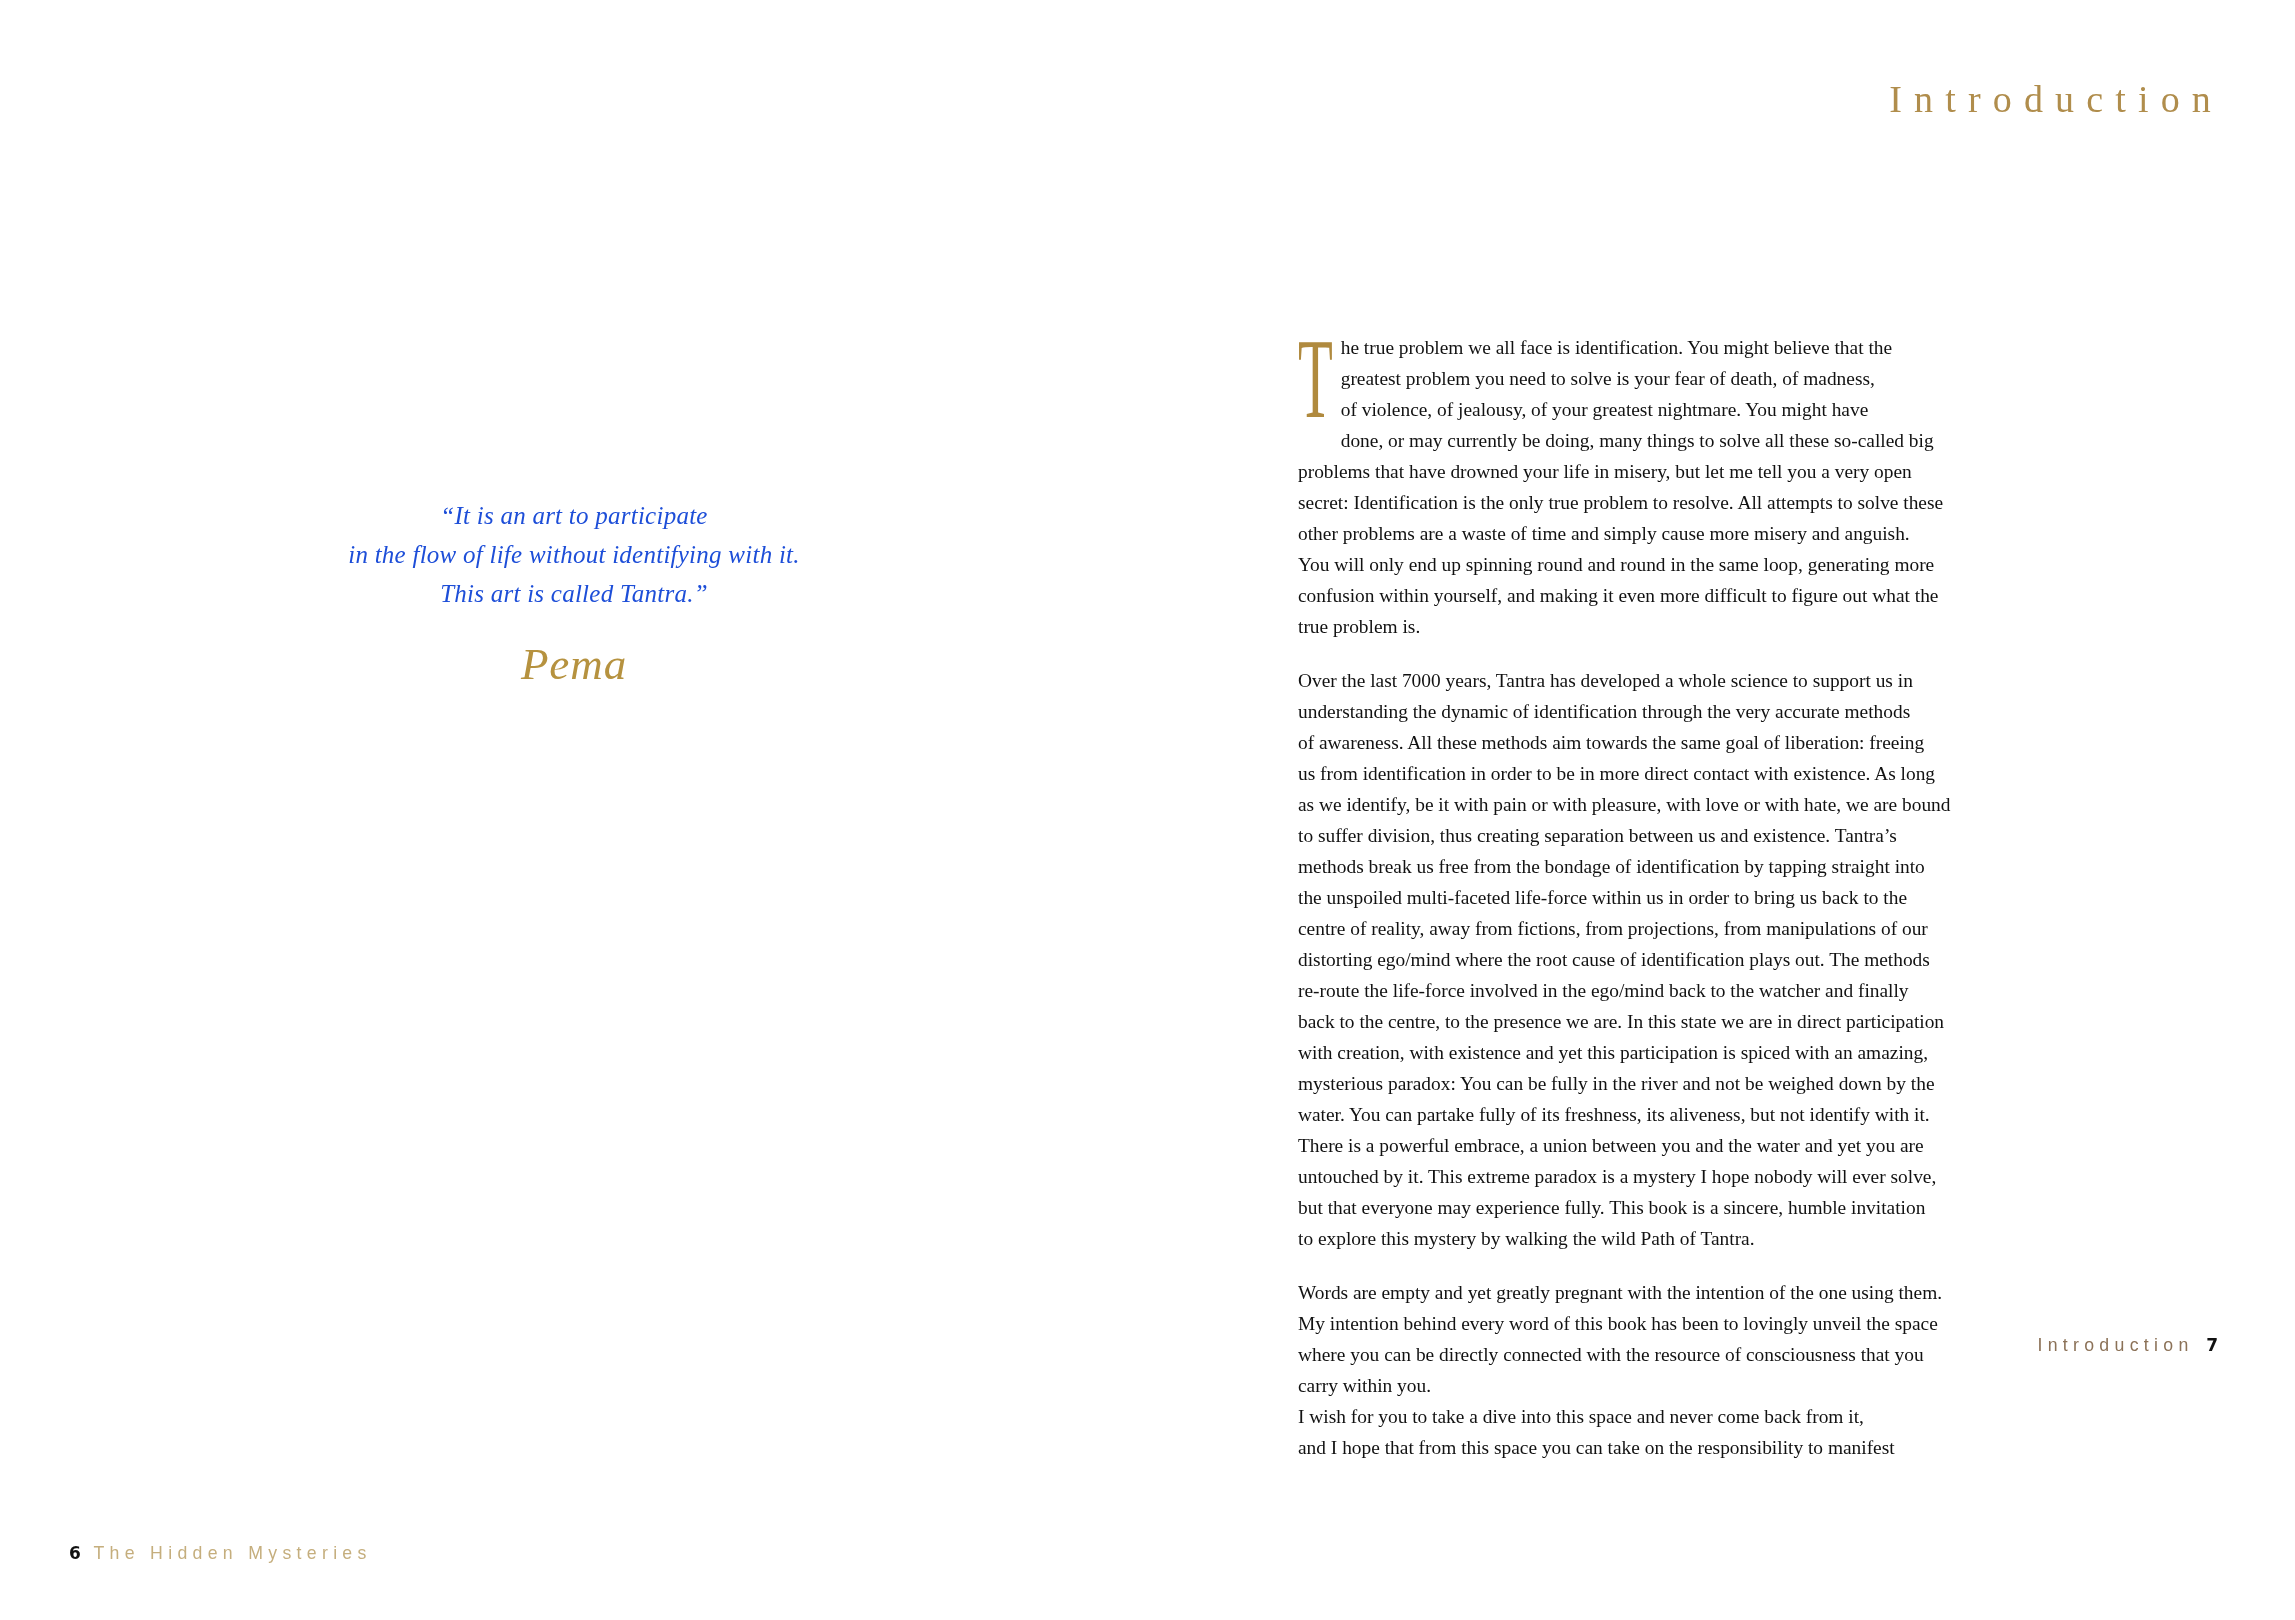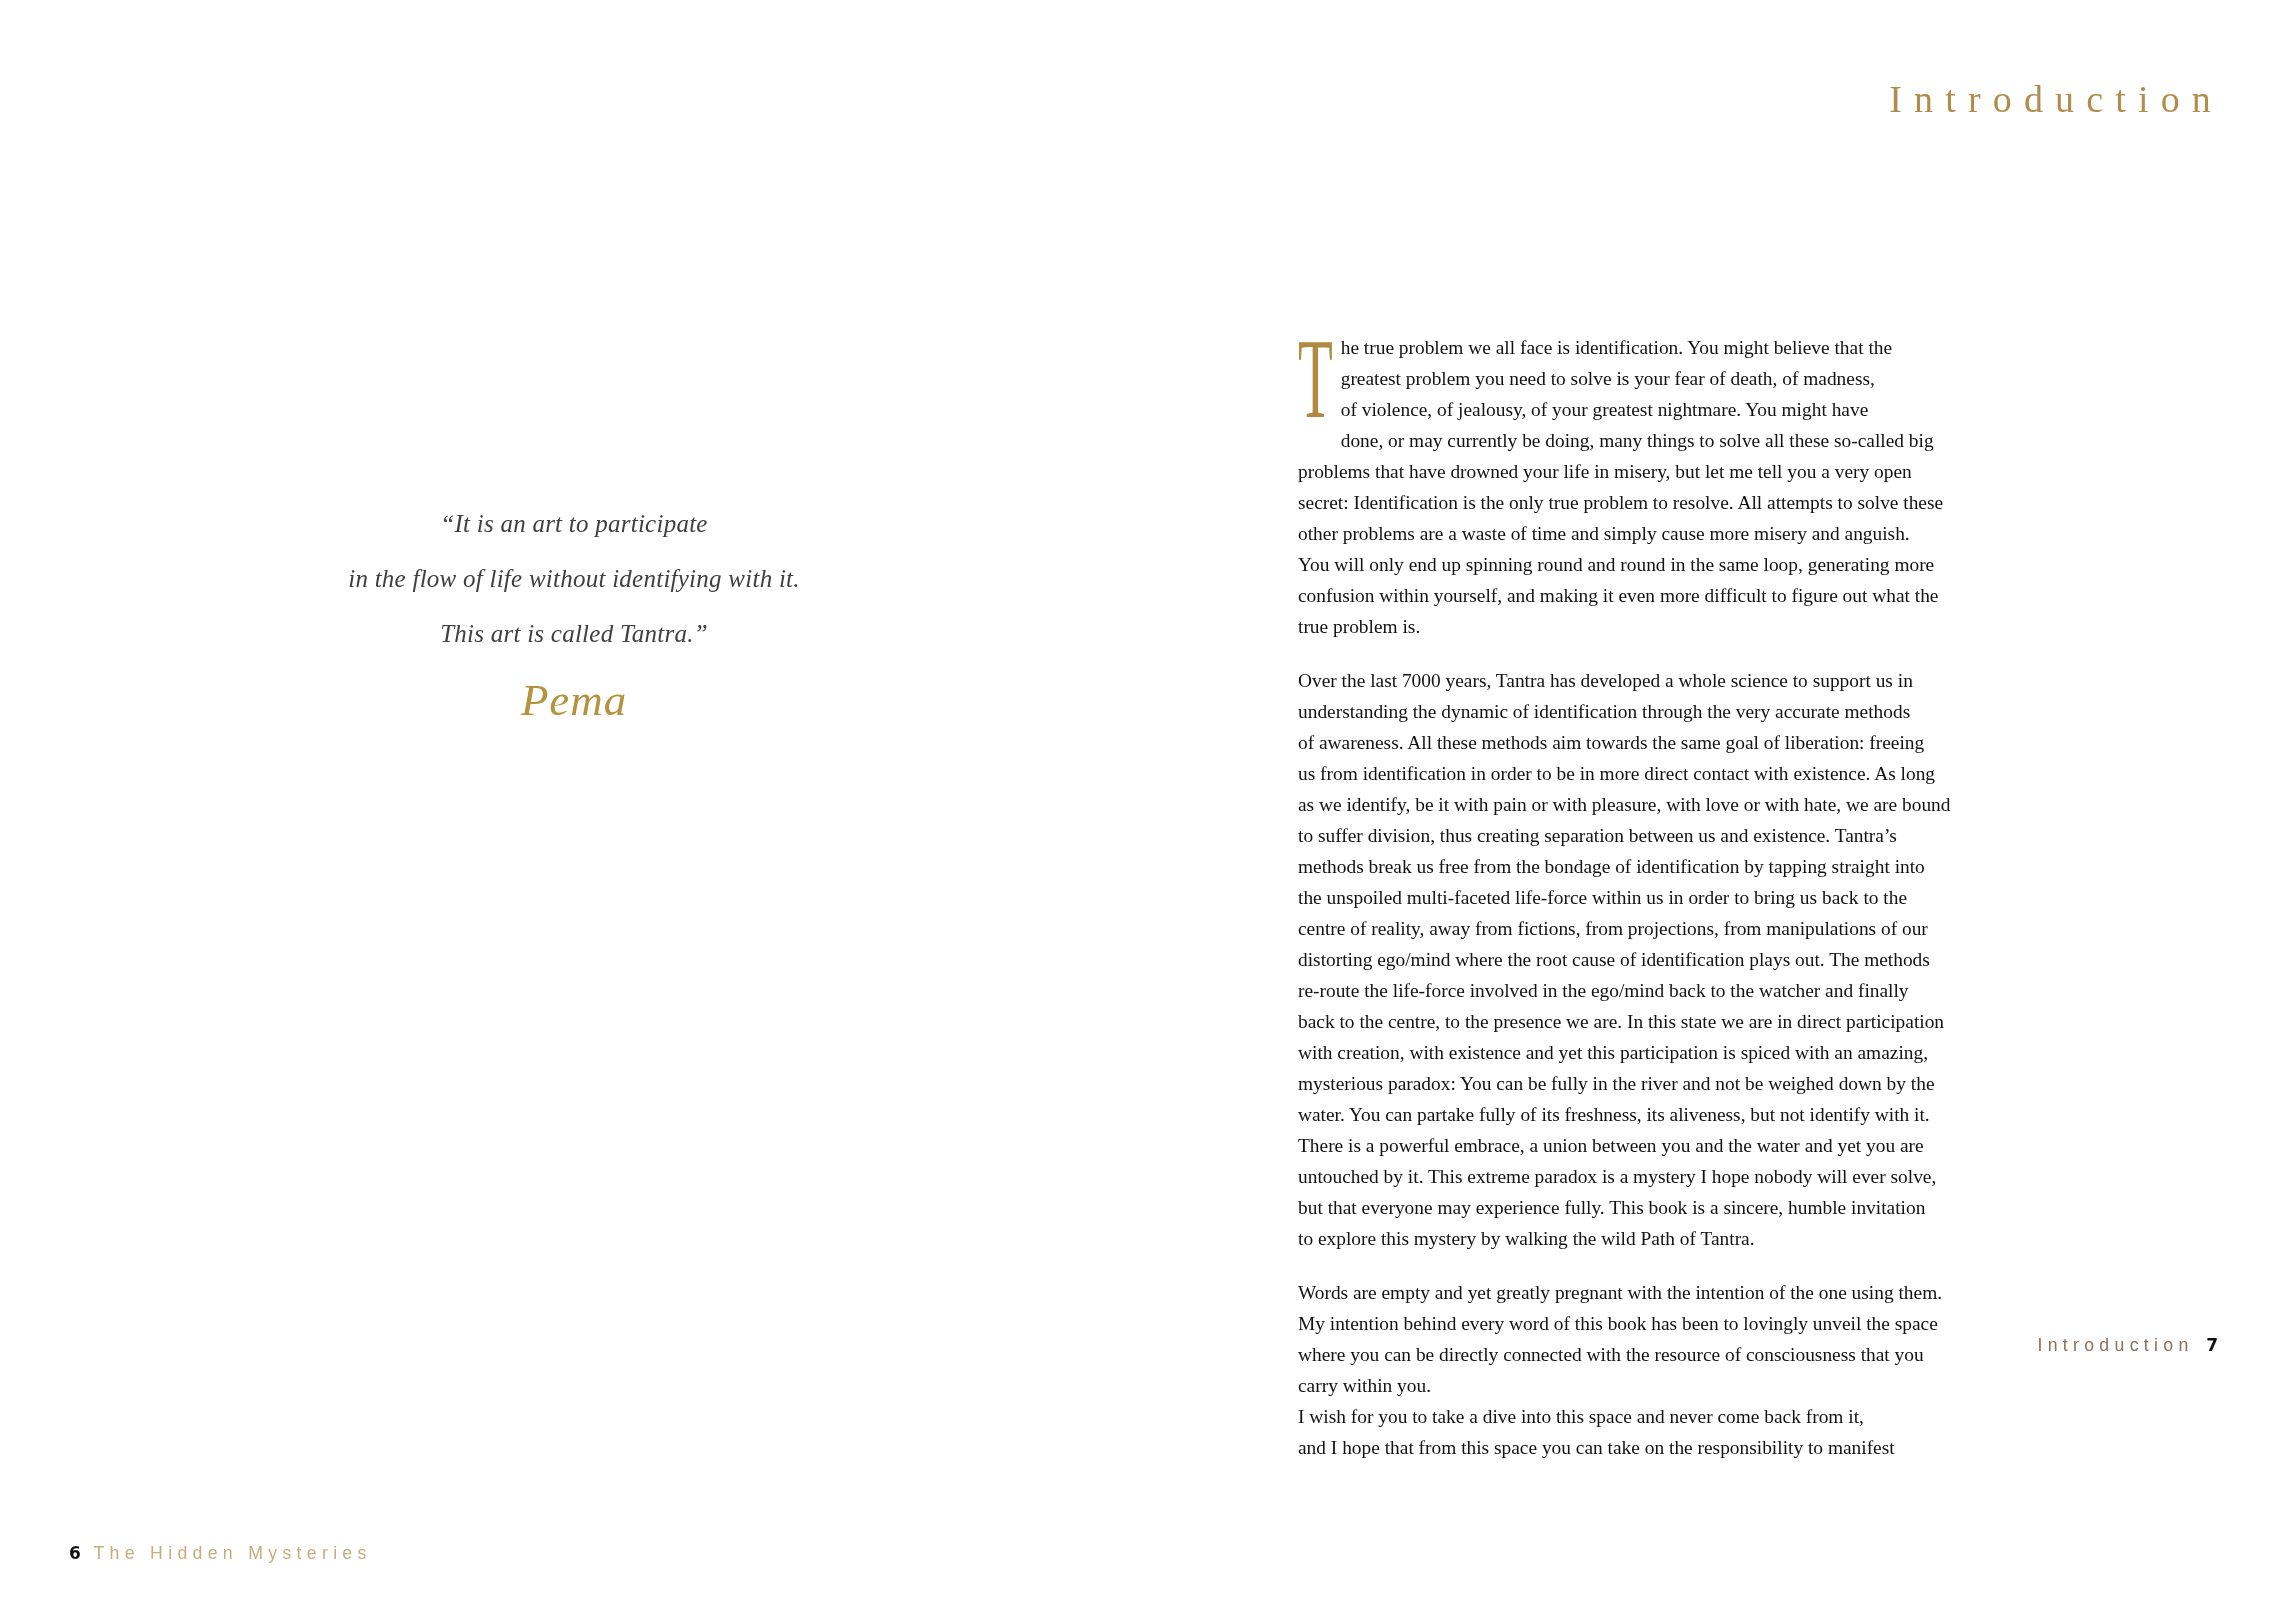--- a/index.html
+++ b/index.html
@@ -24,27 +24,27 @@
     position: absolute;
     left: 0; top: 496px;
     width: 1148px;
     text-align: center;
   }
   .quote-text {
     display: block;
     white-space: pre-line;
     font-style: italic;
     font-size: 25px;
-    line-height: 55px;
-    color: #404040;
+    line-height: 39px;
+    color: #1d4ed8;
     letter-spacing: 0.01em;
   }
   .signature {
     display: inline-block;
-    margin-top: 17px;
+    margin-top: 29px;
     font-style: italic;
     font-size: 45px;
     line-height: 1;
     color: var(--gold-script, #b6923f);
     letter-spacing: 0.02em;
   }
 
   
   .page-right {
     position: absolute;

